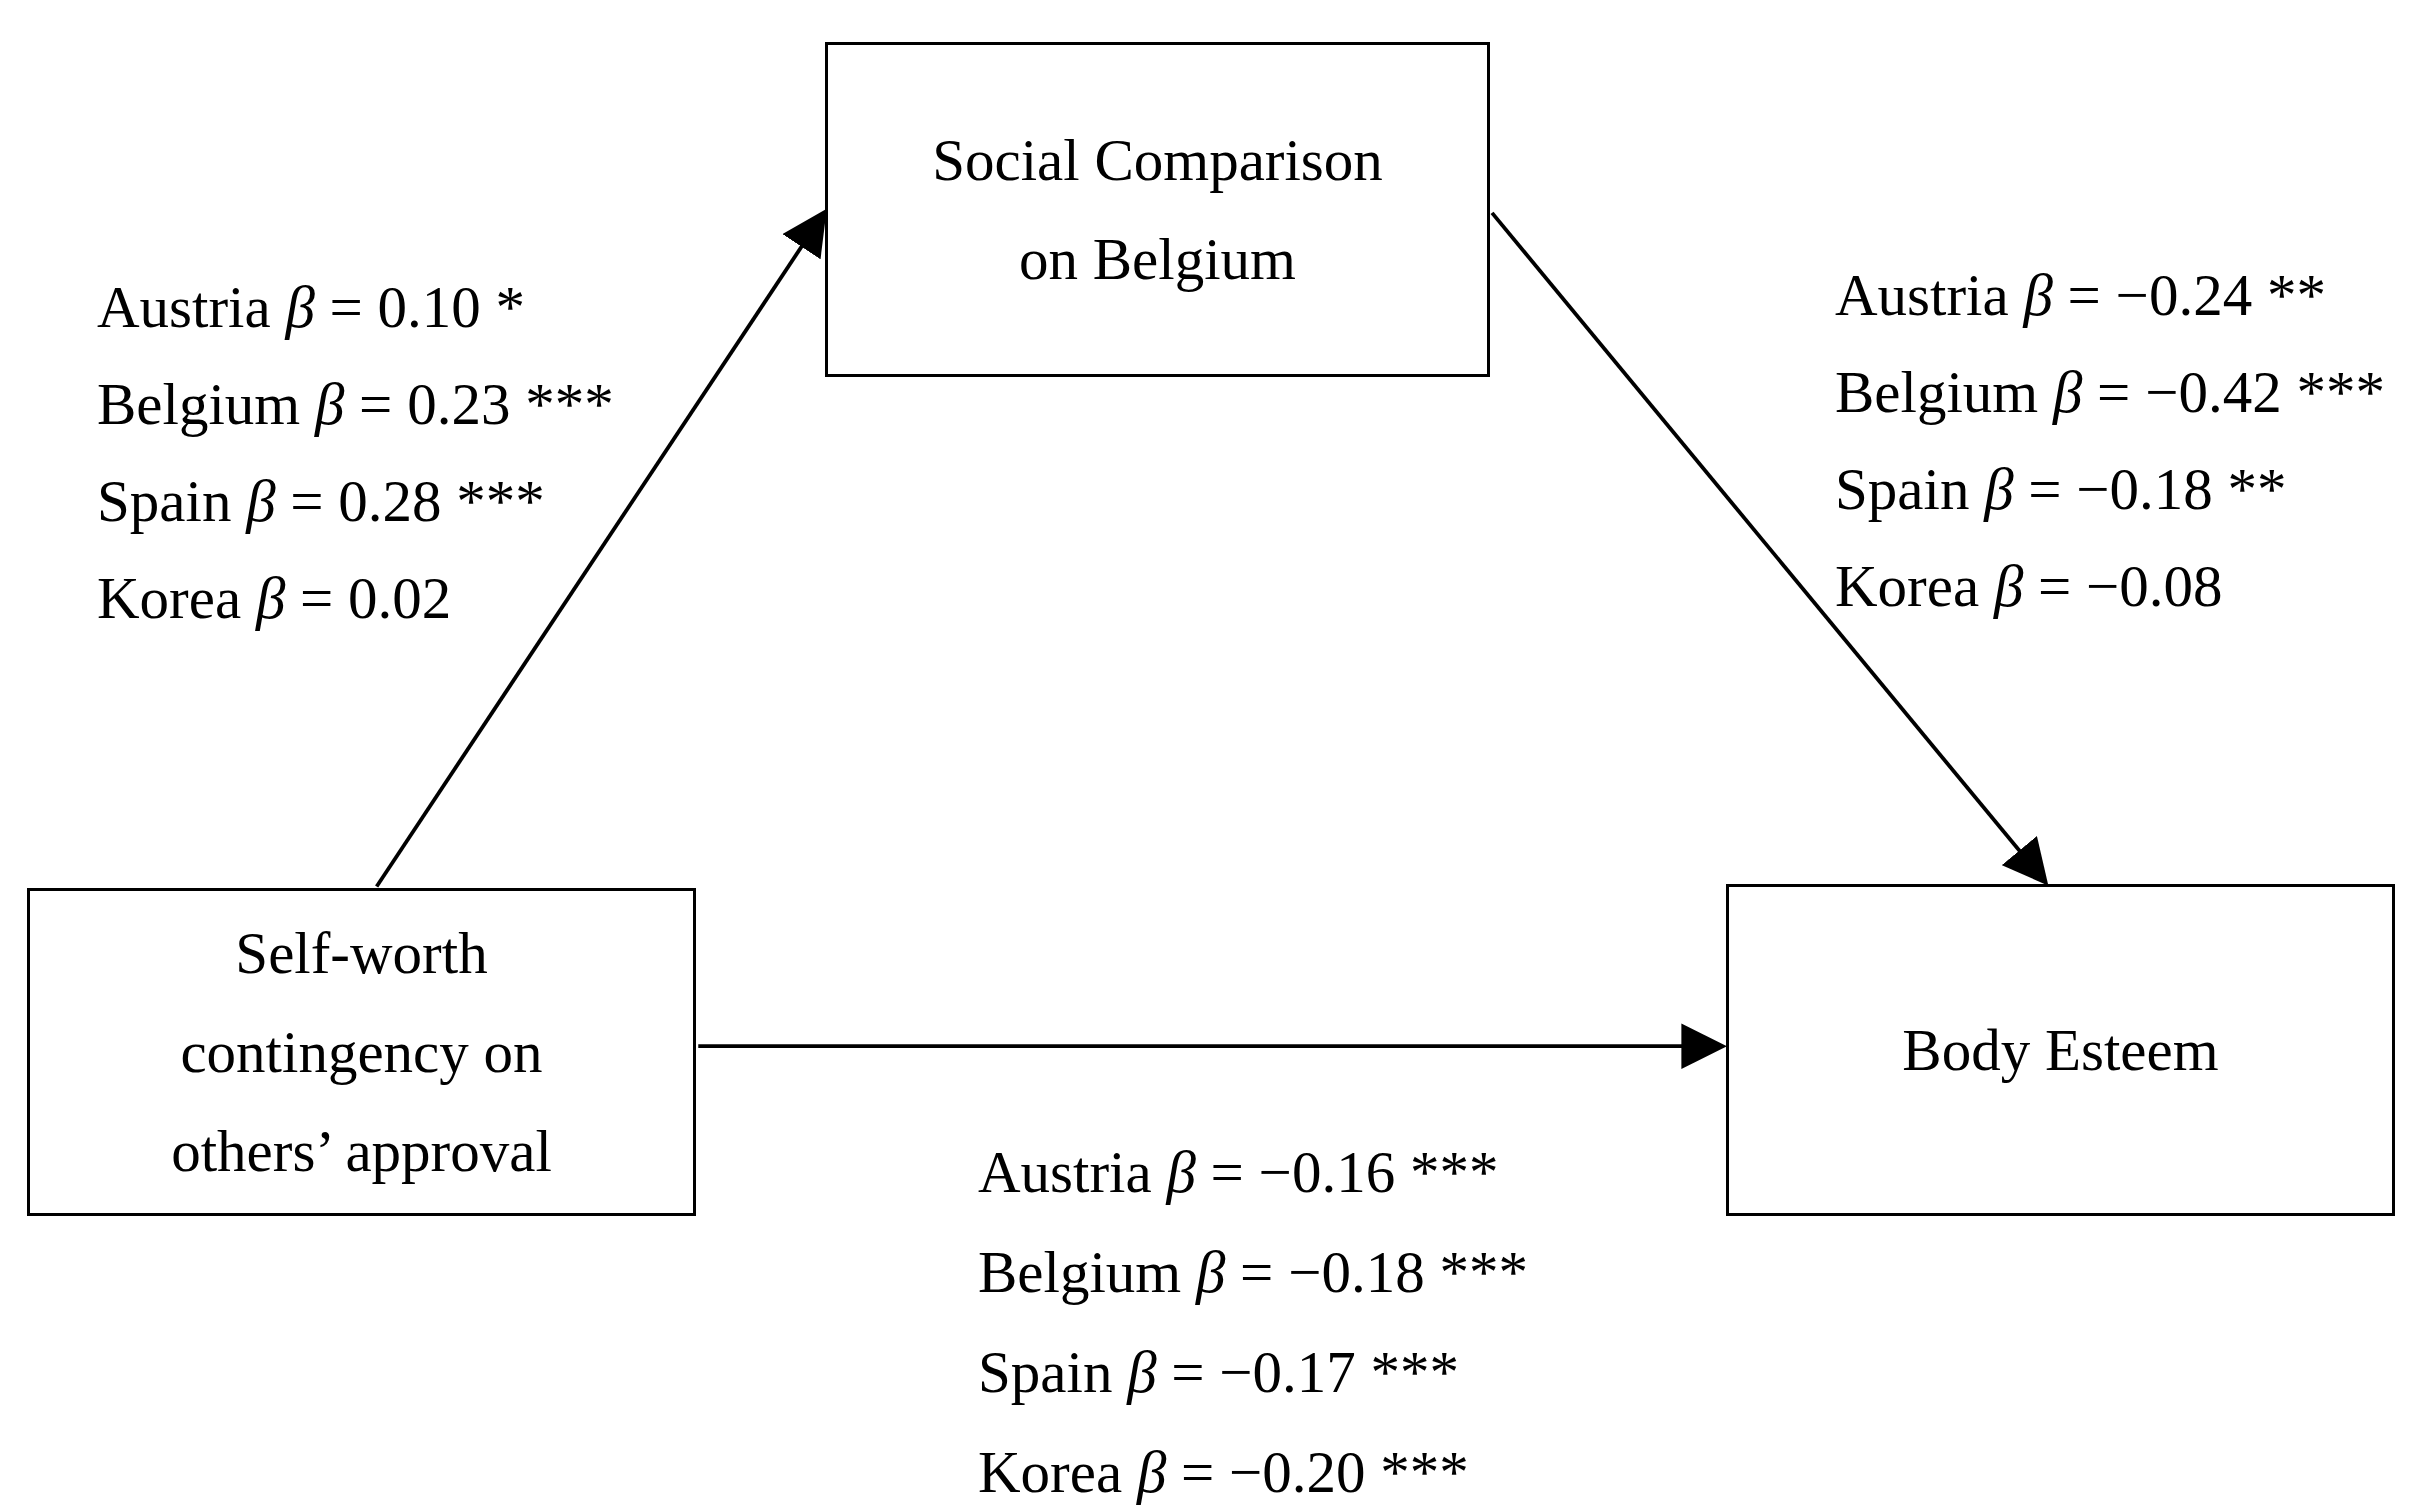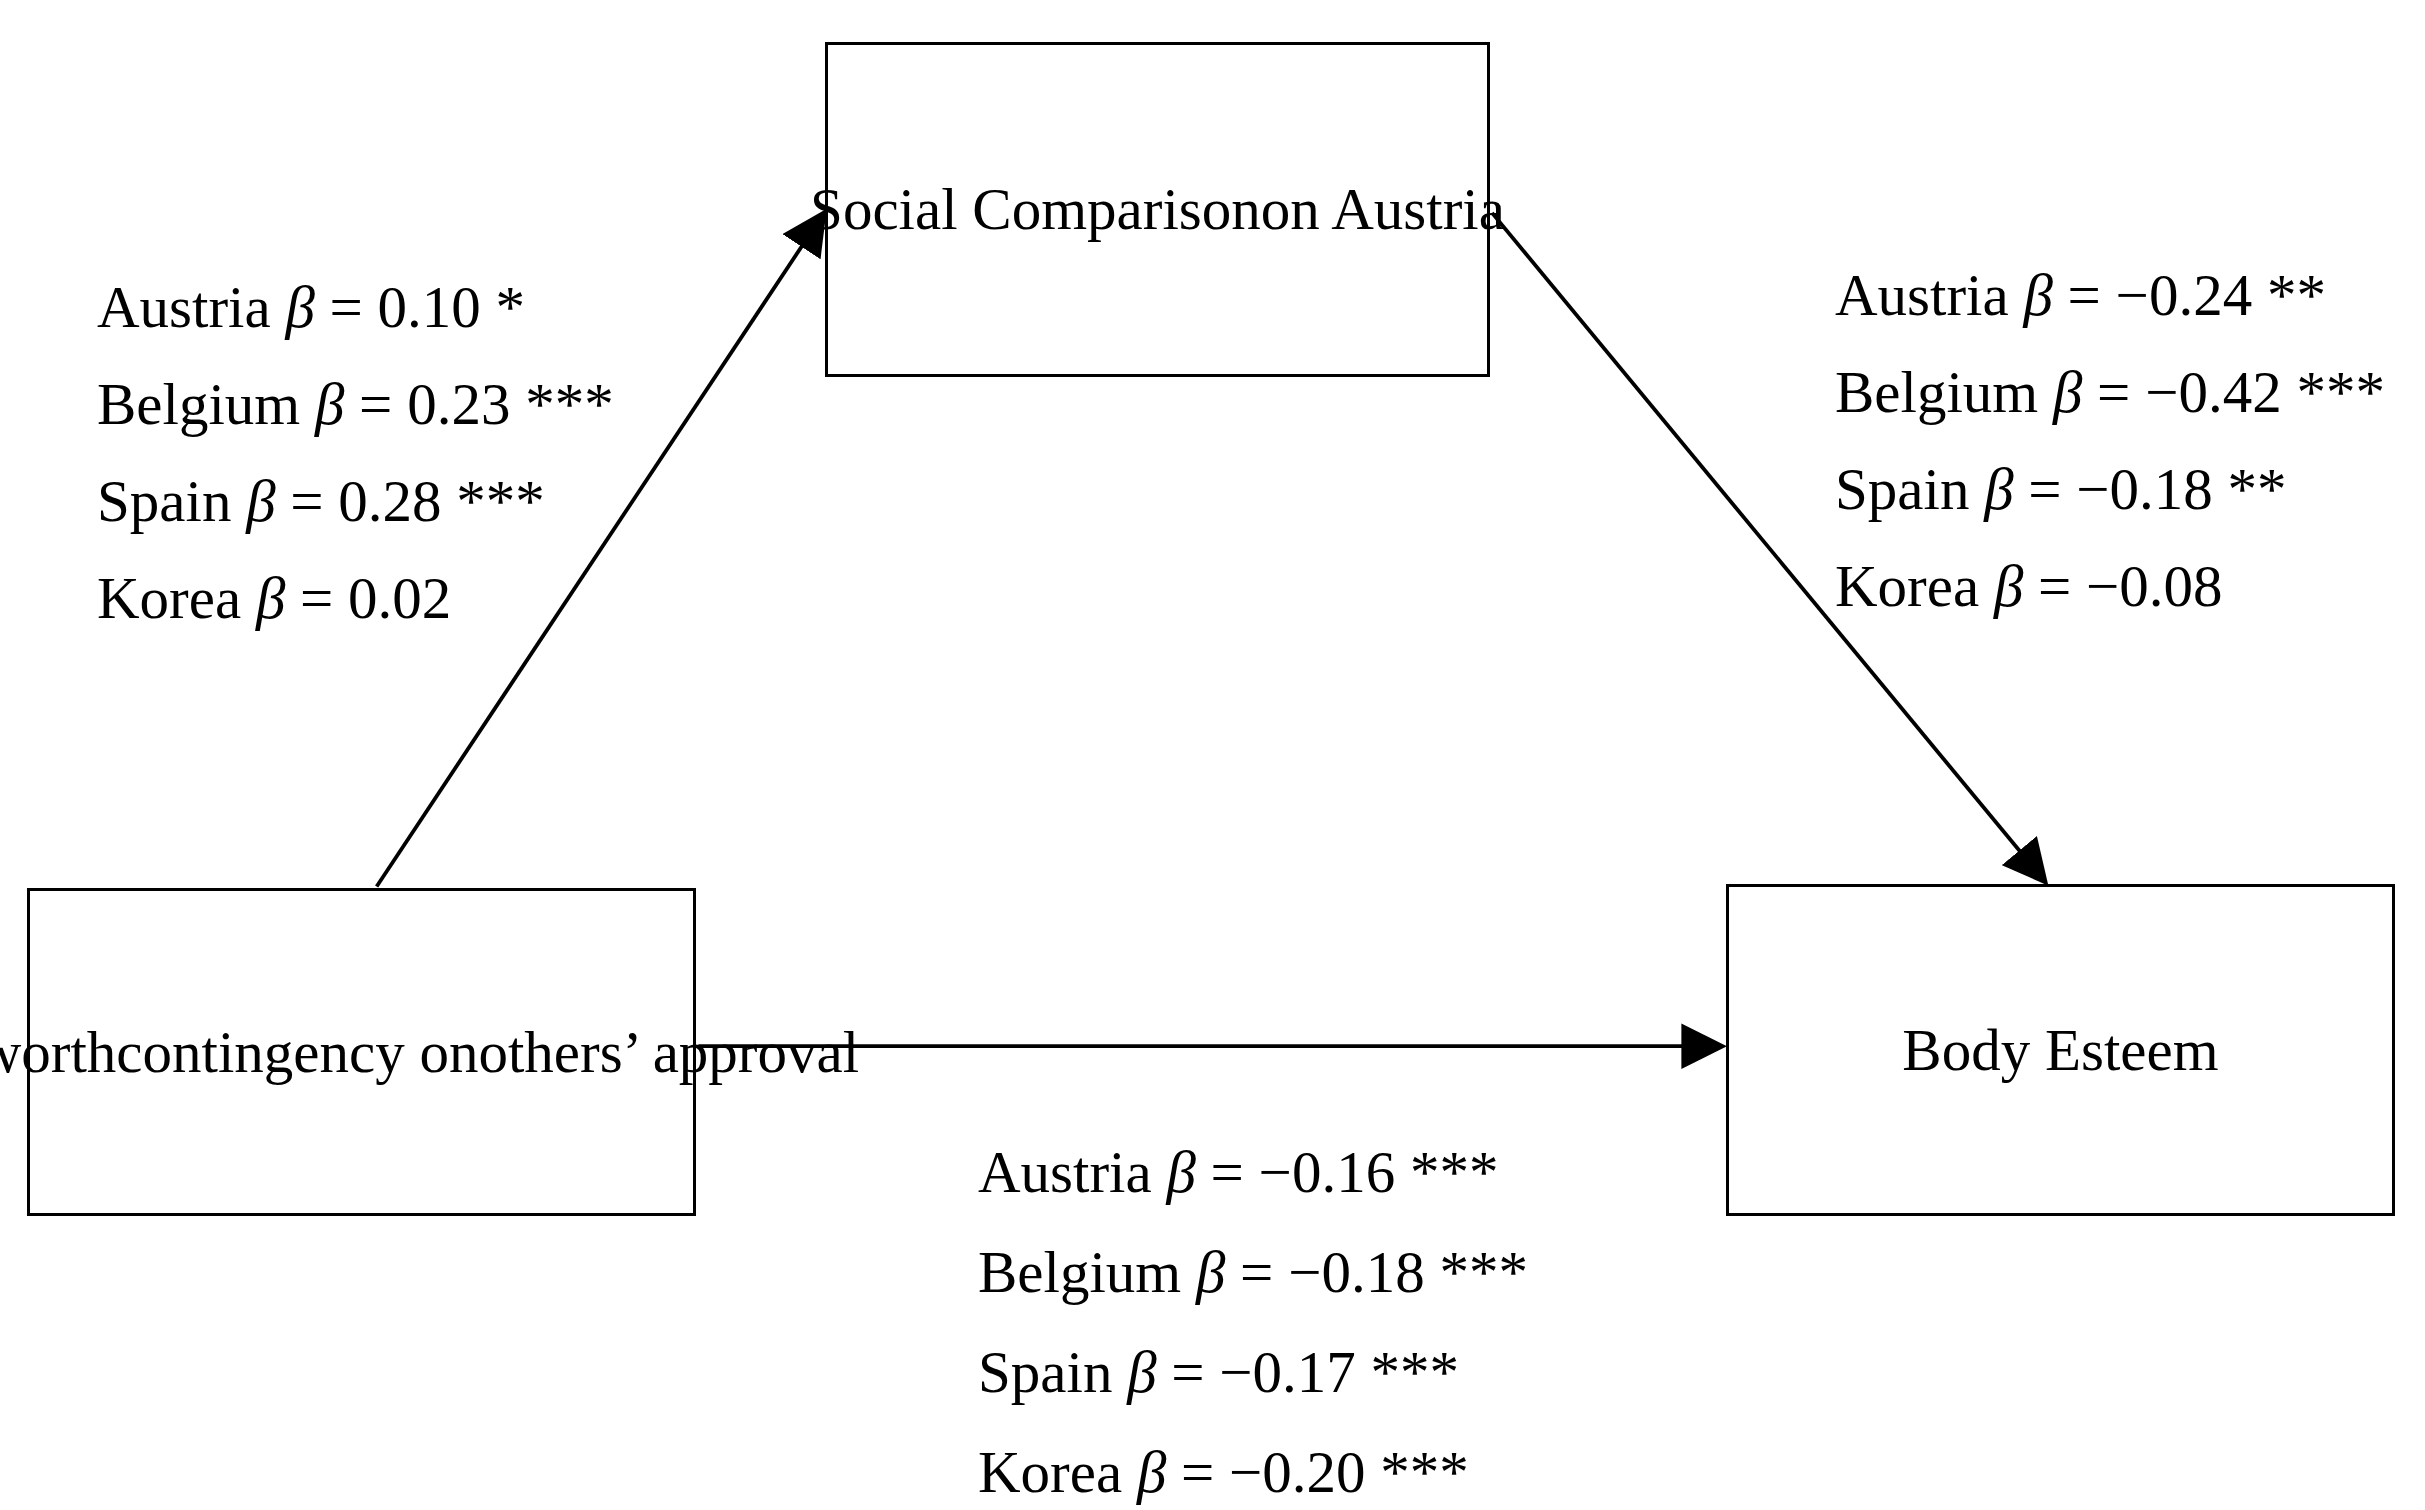--- a/index.html
+++ b/index.html
@@ -14,21 +14,21 @@
     background: #ffffff;
     overflow: hidden;
     font-family: "Liberation Serif", "DejaVu Serif", serif;
     color: #000000;
   }
   .node {
     position: absolute;
     border: 3.8px solid #000000;
     background: #ffffff;
     display: flex;
-    flex-direction: row;
+    flex-direction: column;
     justify-content: center;
     align-items: center;
     text-align: center;
     box-sizing: border-box;
   }
   .node .node-line {
     font-size: 59px;
     line-height: 99px;
     white-space: nowrap;
   }
@@ -75,21 +75,21 @@
         <path d="M 0 0 L 10 5 L 0 10 z" fill="#000000"></path>
       </marker>
     </defs>
     <line x1="495" y1="1166" x2="1082" y2="282" marker-end="url(#arrowhead)"></line>
     <line x1="1962" y1="280" x2="2688" y2="1158" marker-end="url(#arrowhead)"></line>
     <line x1="918" y1="1376" x2="2262" y2="1376" marker-end="url(#arrowhead)"></line>
   </svg>
 
   <div class="node" id="node-mediator">
     <div class="node-line">Social Comparison</div>
-    <div class="node-line">on Austria</div>
+    <div class="node-line">on Belgium</div>
   </div>
 
   <div class="node" id="node-predictor">
     <div class="node-line">Self-worth</div>
     <div class="node-line">contingency on</div>
     <div class="node-line">others’ approval</div>
   </div>
 
   <div class="node" id="node-outcome">
     <div class="node-line">Body Esteem</div>

